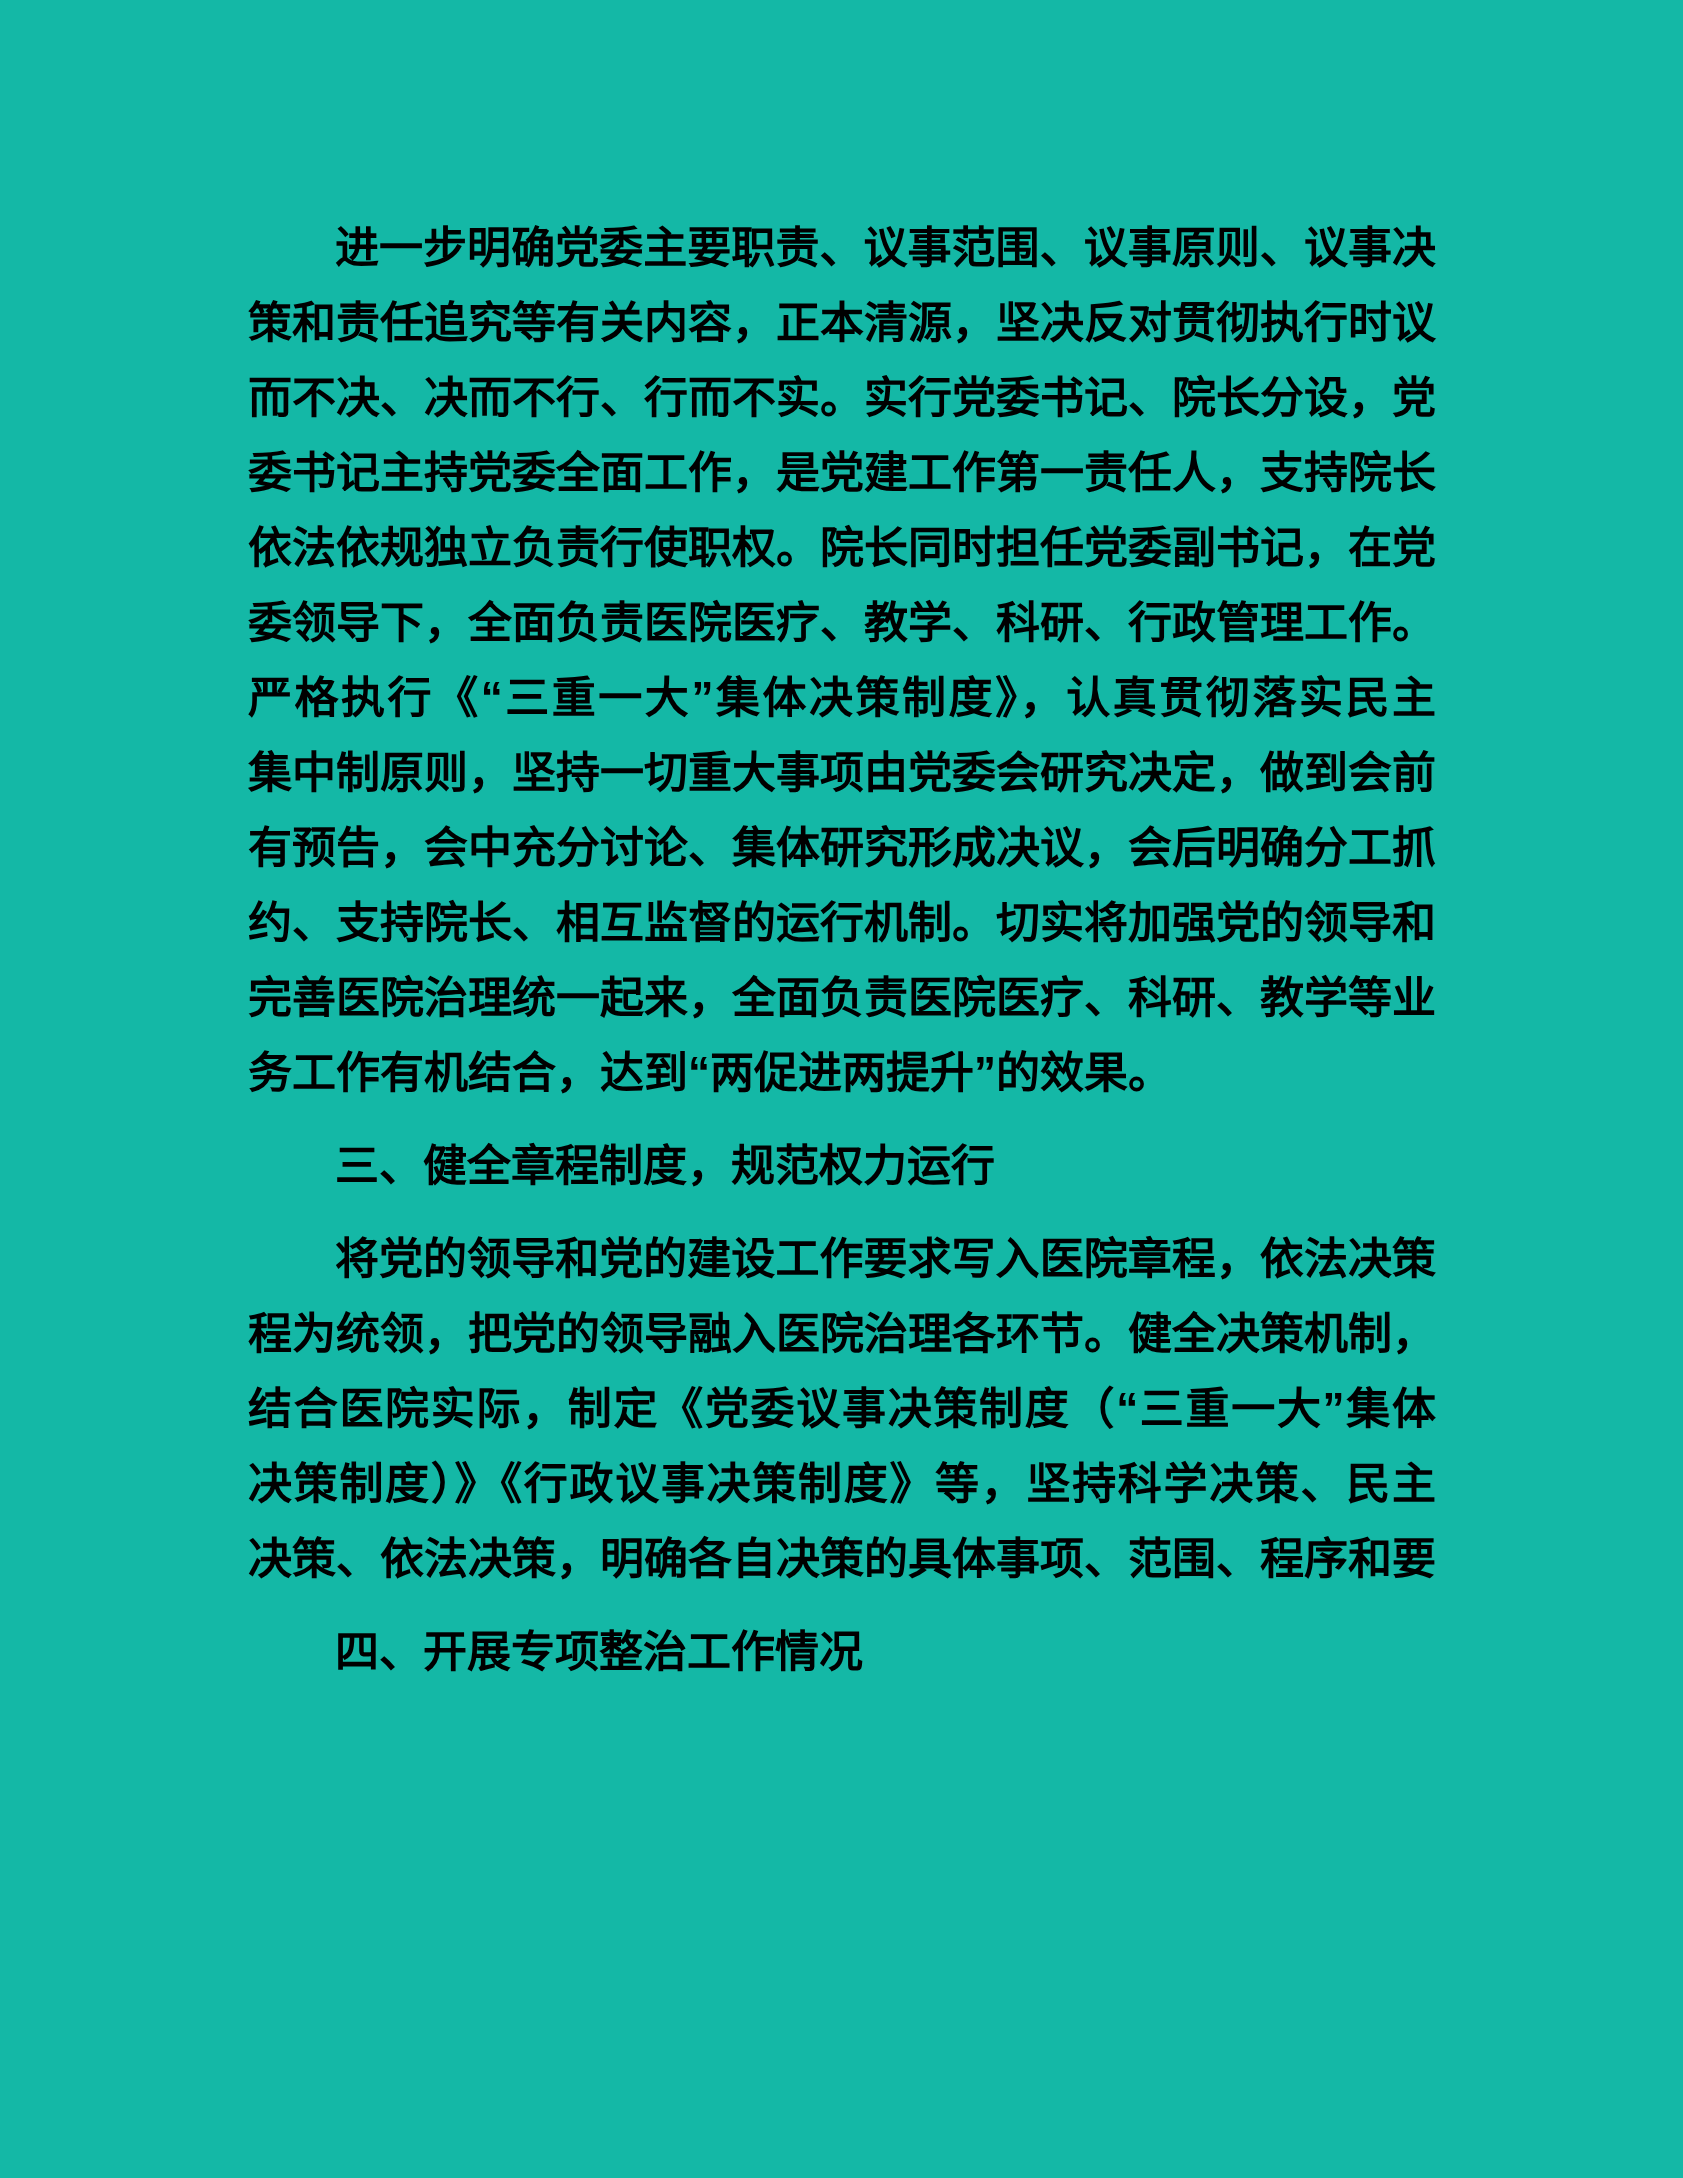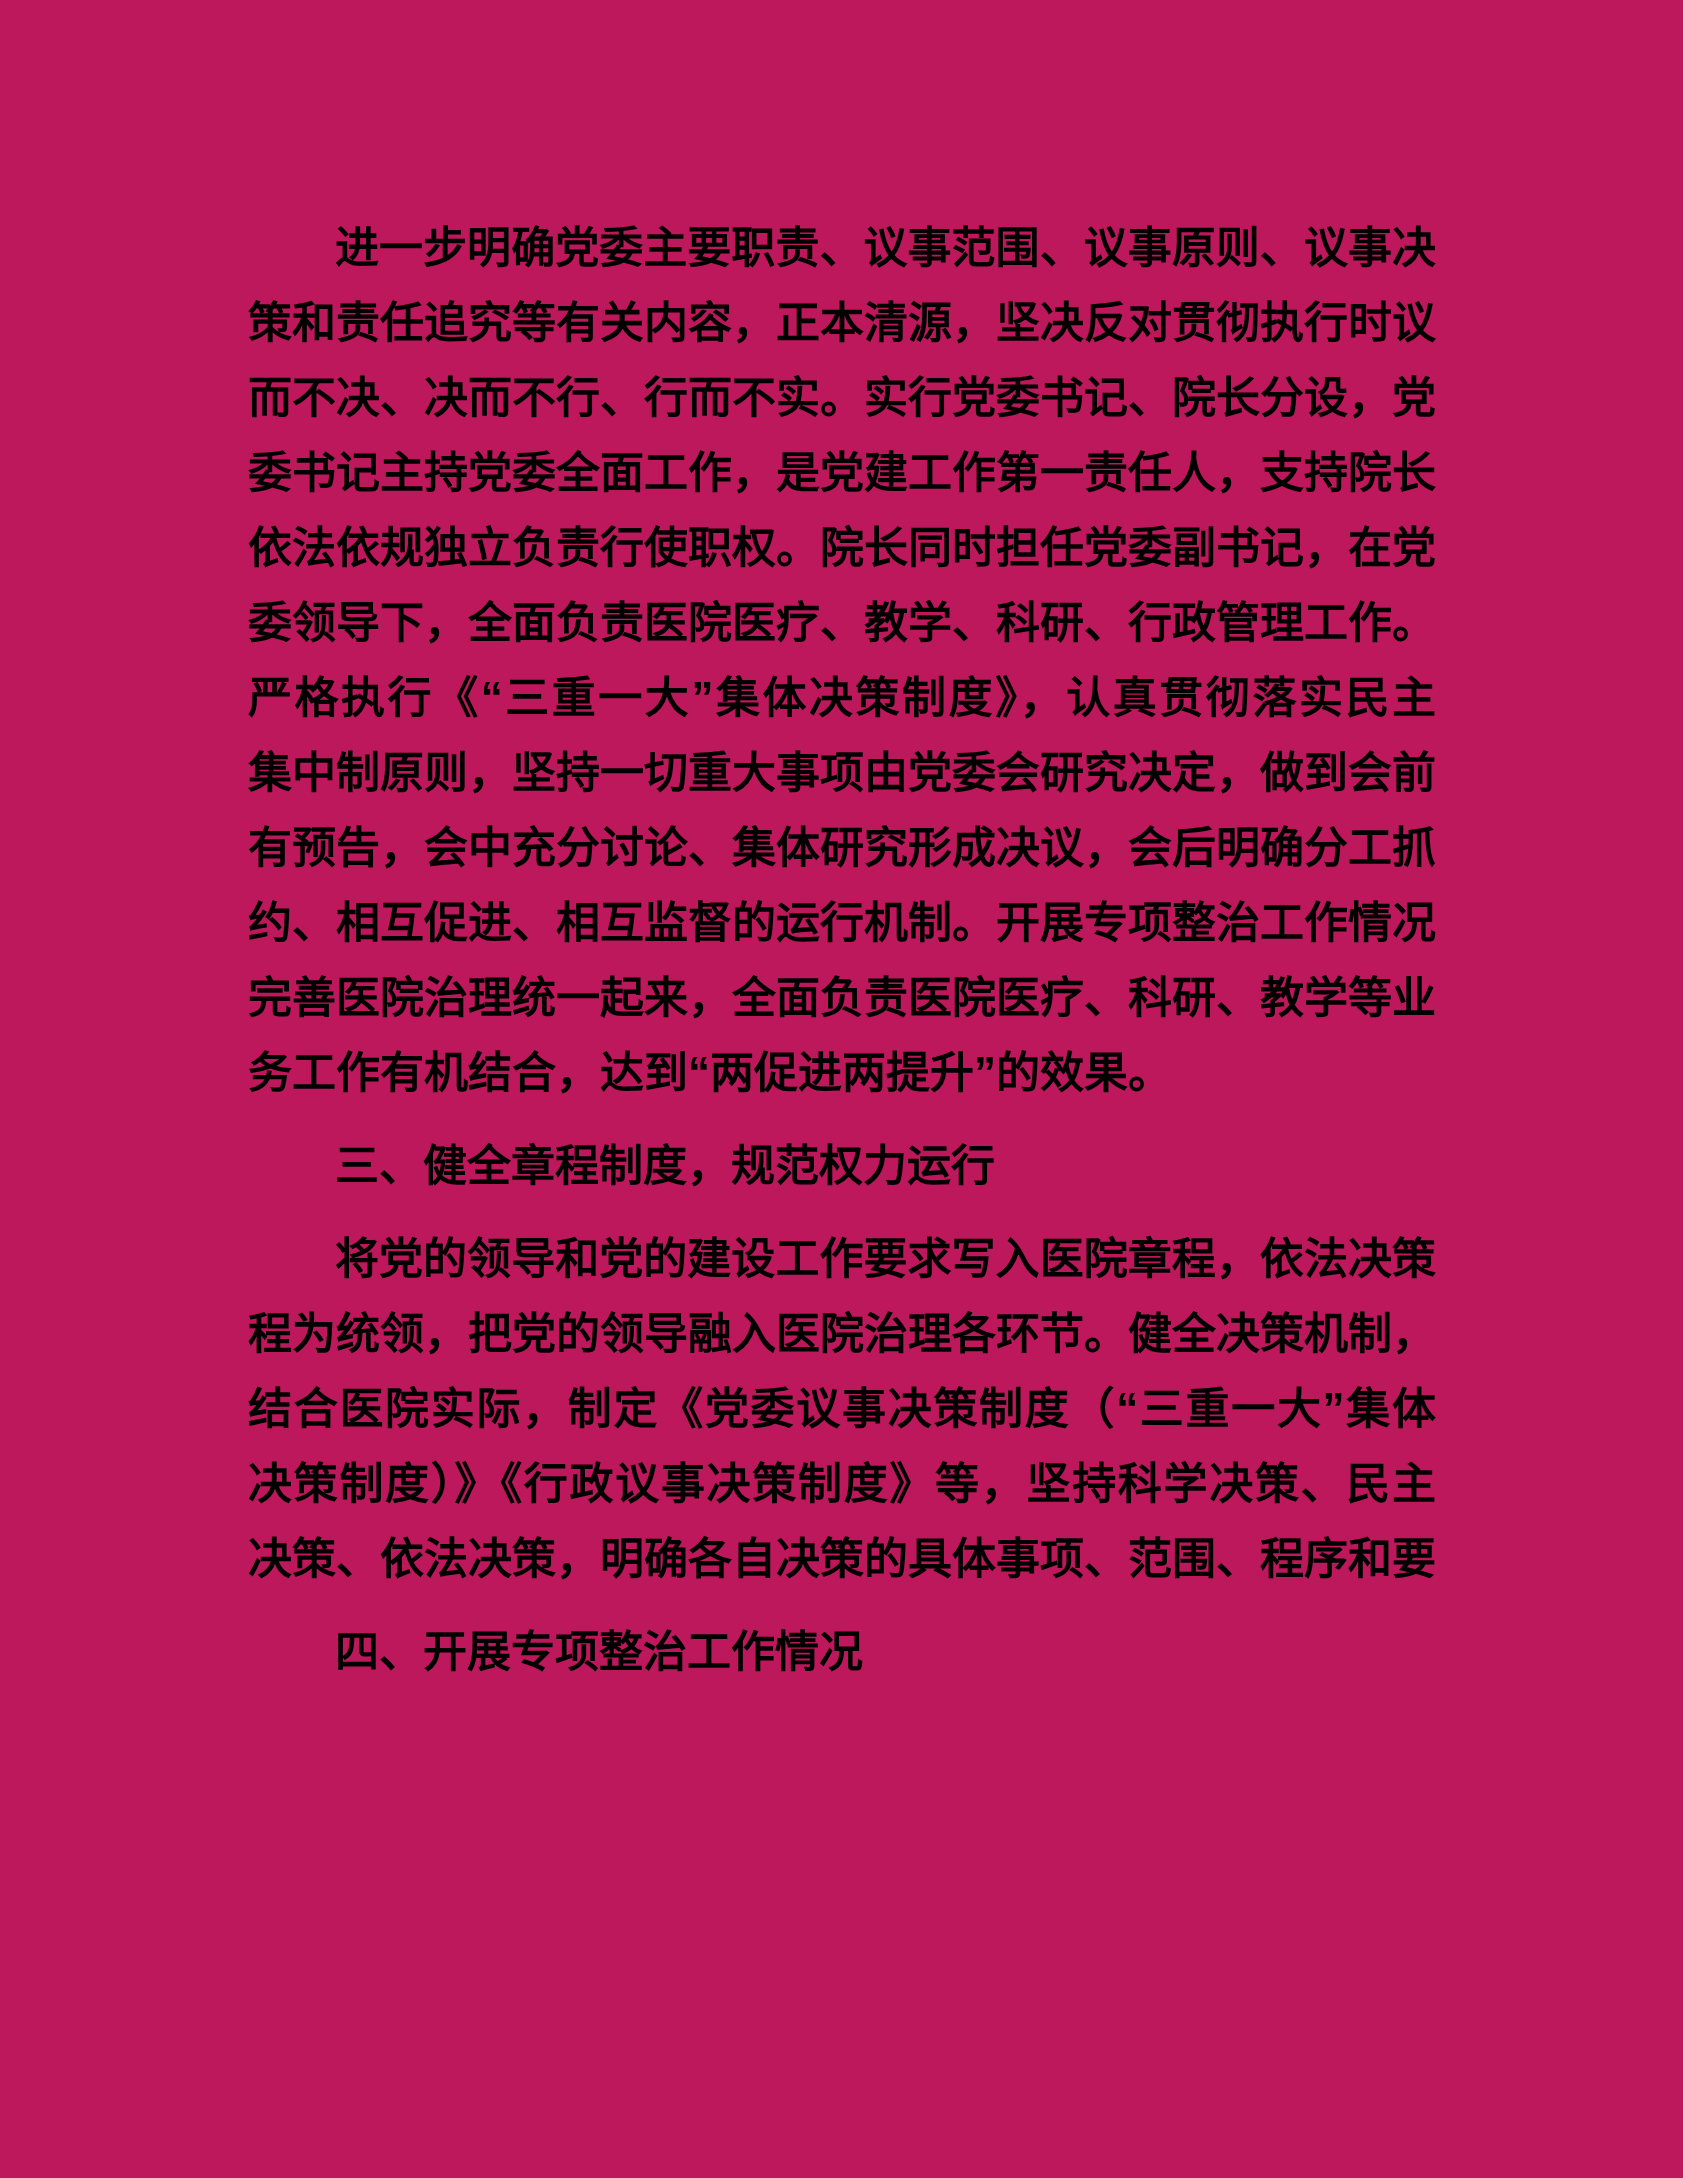--- a/index.html
+++ b/index.html
@@ -4,21 +4,21 @@
 <style>
   html, body {
     margin: 0;
     padding: 0;
     background: #ffffff;
   }
   .page {
     position: relative;
     width: 1683px;
     height: 2178px;
-    background: #be185d;
+    background: #14b8a6;
     overflow: hidden;
     font-family: "Liberation Sans", sans-serif;
     color: #000000;
   }
   .content {
     position: absolute;
     left: 248px;
     top: 210px;
     width: 1188px;
   }
@@ -60,21 +60,21 @@
     <div class="para">
       <div class="ln first">进一步明确党委主要职责、议事范围、议事原则、议事决</div>
       <div class="ln">策和责任追究等有关内容，正本清源，坚决反对贯彻执行时议</div>
       <div class="ln">而不决、决而不行、行而不实。实行党委书记、院长分设，党</div>
       <div class="ln">委书记主持党委全面工作，是党建工作第一责任人，支持院长</div>
       <div class="ln">依法依规独立负责行使职权。院长同时担任党委副书记，在党</div>
       <div class="ln">委领导下，全面负责医院医疗、教学、科研、行政管理工作。</div>
       <div class="ln">严格执行《“三重一大”集体决策制度》，认真贯彻落实民主</div>
       <div class="ln">集中制原则，坚持一切重大事项由党委会研究决定，做到会前</div>
       <div class="ln">有预告，会中充分讨论、集体研究形成决议，会后明确分工抓</div>
-      <div class="ln">约、相互促进、相互监督的运行机制。开展专项整治工作情况</div>
+      <div class="ln">约、支持院长、相互监督的运行机制。切实将加强党的领导和</div>
       <div class="ln">完善医院治理统一起来，全面负责医院医疗、科研、教学等业</div>
       <div class="ln last">务工作有机结合，达到“两促进两提升”的效果。</div>
     </div>
 
     <div class="heading">
       <div class="ln">三、健全章程制度，规范权力运行</div>
     </div>
 
     <div class="para">
       <div class="ln first">将党的领导和党的建设工作要求写入医院章程，依法决策</div>

